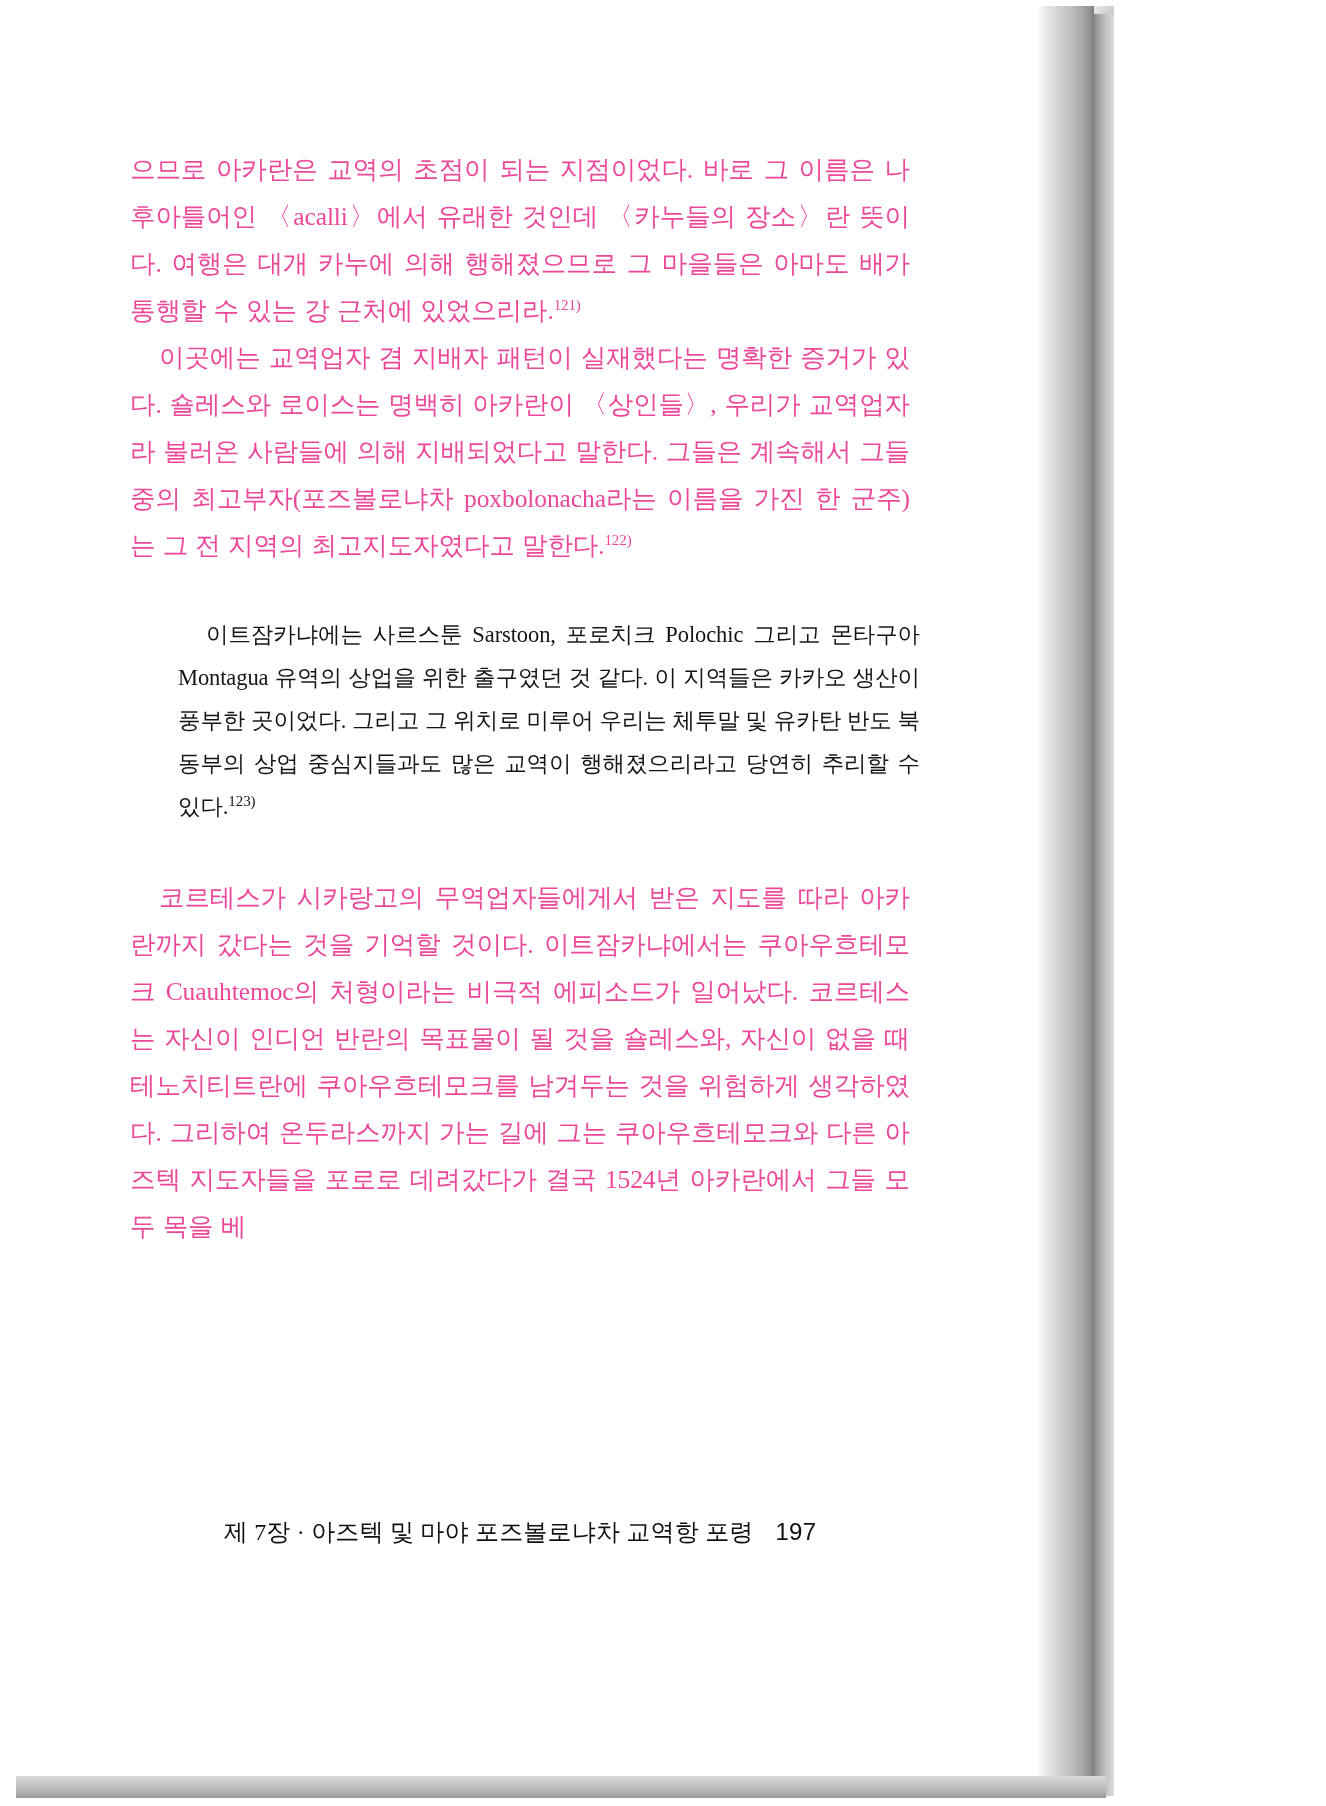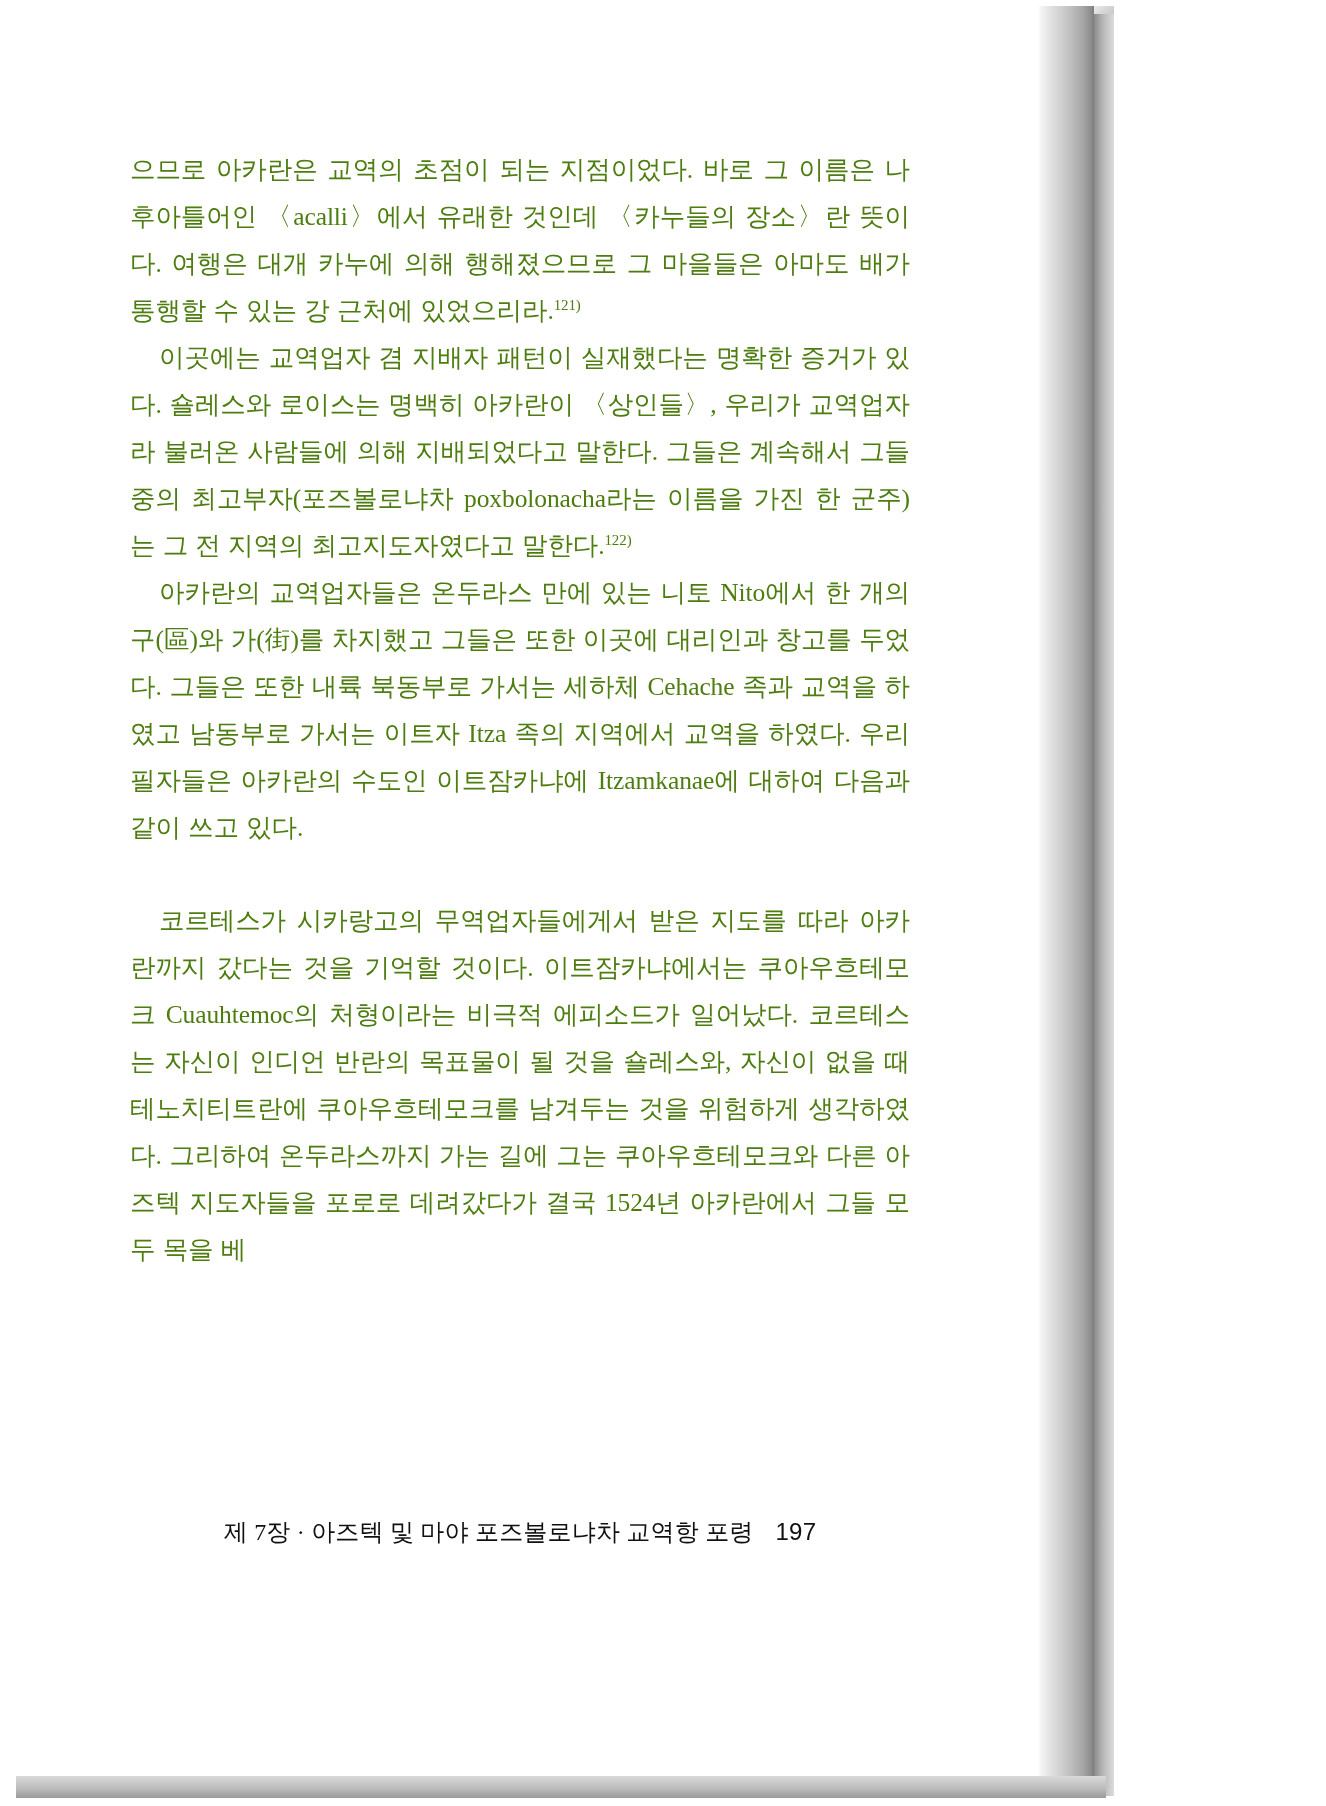--- a/index.html
+++ b/index.html
@@ -93,21 +93,21 @@
     top: 140px;
     width: 780px;
   }
 
   p.body-par {
     margin: 0;
     font-size: 25.5px;
     line-height: 47px;
     text-align: justify;
     text-justify: inter-word;
-    color: #4d7c0f;
+    color: #ec4899;
     letter-spacing: -0.1px;
     word-spacing: 1px;
   }
   p.body-par.indent {
     text-indent: 29px;
   }
 
   
   #quote-block {
     margin-top: 44px;
@@ -156,22 +156,24 @@
 <div id="book-page">
 
   <div id="page-sheet">
 
     <div id="text-column">
 
       <p class="body-par"><span>으므로 아카란은 교역의 초점이 되는 지점이었다. 바로 그 이름은 나후아틀어인 〈acalli〉에서 유래한 것인데 〈카누들의 장소〉란 뜻이다. 여행은 대개 카누에 의해 행해졌으므로 그 마을들은 아마도 배가 통행할 수 있는 강 근처에 있었으리라.</span><sup class="fnote">121)</sup></p>
 
       <p class="body-par indent"><span>이곳에는 교역업자 겸 지배자 패턴이 실재했다는 명확한 증거가 있다. 숄레스와 로이스는 명백히 아카란이 〈상인들〉, 우리가 교역업자라 불러온 사람들에 의해 지배되었다고 말한다. 그들은 계속해서 그들 중의 최고부자(포즈볼로냐차 poxbolonacha라는 이름을 가진 한 군주)는 그 전 지역의 최고지도자였다고 말한다.</span><sup class="fnote">122)</sup></p>
 
-      <p class="body-par indent"><span>아카란의 교역업자들은 온두라스 만에 있는 니토 Nito에서 한 개의 구(區)와 가(街)를 차지했고 그들은 또한 이곳에 대리인과 창고를 두었다. 그들은 또한 내륙 북동부로 가서는 세하체 Cehache 족과 교역을 하였고 남동부로 가서는 이트자 Itza 족의 지역에서 교역을 하였다. 우리 필자들은 아카란의 수도인 이트잠카냐에 Itzamkanae에 대하여 다음과 같이 쓰고 있다.</span></p>
 
+      <div id="quote-block">
+        <p><span>이트잠카냐에는 사르스툰 Sarstoon, 포로치크 Polochic 그리고 몬타구아 Montagua 유역의 상업을 위한 출구였던 것 같다. 이 지역들은 카카오 생산이 풍부한 곳이었다. 그리고 그 위치로 미루어 우리는 체투말 및 유카탄 반도 북동부의 상업 중심지들과도 많은 교역이 행해졌으리라고 당연히 추리할 수 있다.</span><sup class="fnote">123)</sup></p>
+      </div>
 
       <div class="par-gap"></div>
 
       <p class="body-par indent"><span>코르테스가 시카랑고의 무역업자들에게서 받은 지도를 따라 아카란까지 갔다는 것을 기억할 것이다. 이트잠카냐에서는 쿠아우흐테모크 Cuauhtemoc의 처형이라는 비극적 에피소드가 일어났다. 코르테스는 자신이 인디언 반란의 목표물이 될 것을 숄레스와, 자신이 없을 때 테노치티트란에 쿠아우흐테모크를 남겨두는 것을 위험하게 생각하였다. 그리하여 온두라스까지 가는 길에 그는 쿠아우흐테모크와 다른 아즈텍 지도자들을 포로로 데려갔다가 결국 1524년 아카란에서 그들 모두 목을 베</span></p>
 
     </div>
 
     <div id="page-footer">
       <span>제 7장 · 아즈텍 및 마야 포즈볼로냐차 교역항 포령</span><span class="footer-num">197</span>
     </div>

